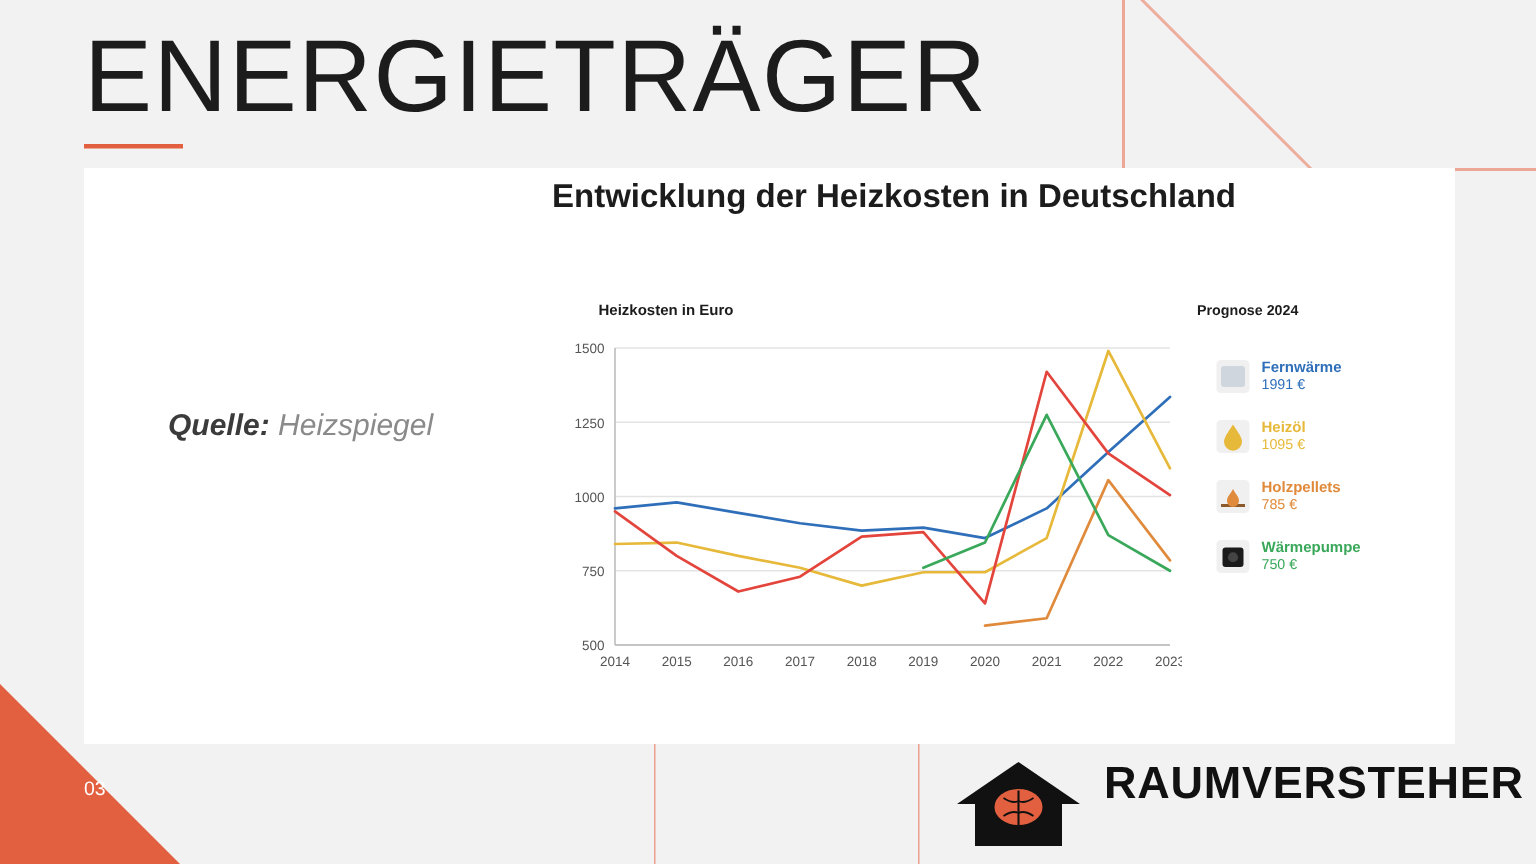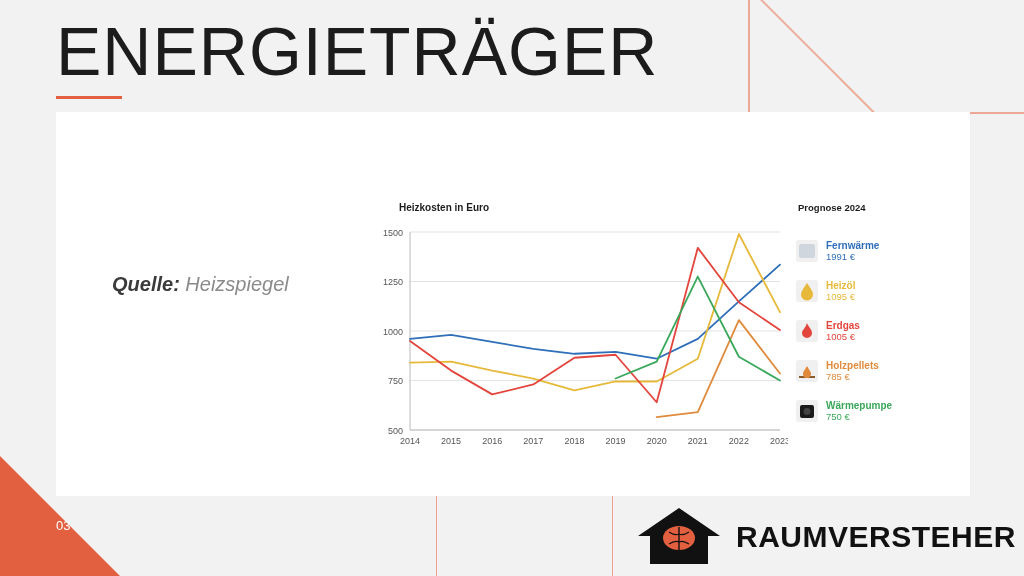--- a/index.html
+++ b/index.html
@@ -47,58 +47,59 @@
   }
   .prognose{
     position:absolute;left:430px;top:84px;font-size:9.5px;font-weight:bold;color:#1c1c1c;
   }
   .plot{
     position:absolute;left:0;top:108px;width:420px;height:232px;
   }
   .plot svg{display:block;}
   
   .legend{position:absolute;left:428px;top:122px;width:170px;}
-  .legend-item{display:flex;align-items:flex-start;margin-bottom:10px;height:30px;}
+  .legend-item{display:flex;align-items:flex-start;margin-bottom:10px;height:30px;margin-left:15px;}
   .legend-ico{
     width:22px;height:22px;border-radius:3px;margin-right:8px;flex:0 0 auto;
     display:flex;align-items:center;justify-content:center;font-size:13px;line-height:1;
     background:#f0f0f0;
   }
   .legend-txt{line-height:1.15;}
   .legend-name{font-size:10px;font-weight:bold;}
   .legend-val{font-size:9.5px;}
   .fsep{position:absolute;width:1px;height:80px;background:#e8694a;opacity:.6;top:496px;}
   .corner-tri{
     position:absolute;left:0;top:456px;width:0;height:0;
     border-left:0 solid transparent;
     border-bottom:120px solid #e2603f;
     border-right:120px solid transparent;
   }
   .pagenum{position:absolute;left:56px;top:518px;color:#ffffff;font-size:13px;}
-  .brand{position:absolute;left:636px;top:506px;display:flex;align-items:center;}
+  .brand{position:absolute;left:636px;top:506px;display:flex;}
   .brand-name{font-size:30px;font-weight:bold;letter-spacing:.5px;color:#111;margin-left:14px;}
 </style>
 </head>
 <body>
 
 <div class="deco-line" style="left:748px;top:0;width:2px;height:112px;"></div>
 <div class="deco-diag" style="left:760px;top:0;transform:rotate(-45deg);width:2px;height:170px;"></div>
 <div class="deco-line" style="left:880px;top:112px;width:144px;height:2px;"></div>
 
 <div class="title">ENERGIETRÄGER</div>
 <div class="title-rule"></div>
 
 <div class="card"></div>
 
 <div class="source">
   <b>Quelle:</b>
   <span>Heizspiegel</span>
 </div>
 
 <div class="chart-wrap">
+  <div class="chart-title">Entwicklung der Heizkosten in Deutschland</div>
   <div class="axis-label">Heizkosten in Euro</div>
   <div class="prognose">Prognose 2024</div>
 
   <div class="plot">
     <svg id="plot-svg" width="420" height="232" viewBox="0 0 420 232">
         <line x1="42" y1="204" x2="412" y2="204" stroke="#e3e3e3" stroke-width="1"></line>
         <text x="35" y="207.5" text-anchor="end" font-size="9" fill="#555" font-family="&quot;Liberation Sans&quot;, sans-serif">500</text>
         <line x1="42" y1="154.5" x2="412" y2="154.5" stroke="#e3e3e3" stroke-width="1"></line>
         <text x="35" y="158" text-anchor="end" font-size="9" fill="#555" font-family="&quot;Liberation Sans&quot;, sans-serif">750</text>
         <line x1="42" y1="105" x2="412" y2="105" stroke="#e3e3e3" stroke-width="1"></line>
@@ -146,31 +147,20 @@
           </svg>
         </div>
         <div class="legend-txt">
           <div class="legend-name" style="color: rgb(231, 185, 58);">Heizöl</div>
           <div class="legend-val" style="color: rgb(231, 185, 58);">1095 €</div>
         </div>
       </div>
       <div class="legend-item">
         <div class="legend-ico">
           <svg width="22" height="22" viewBox="0 0 22 22">
-            <path d="M11 3 C13 8 16 9 16 13 A5 5 0 0 1 6 13 C6 10 9 9 11 3 Z" fill="#e3453c"></path>
-          </svg>
-        </div>
-        <div class="legend-txt">
-          <div class="legend-name" style="color: rgb(227, 69, 60);">Erdgas</div>
-          <div class="legend-val" style="color: rgb(227, 69, 60);">1005 €</div>
-        </div>
-      </div>
-      <div class="legend-item">
-        <div class="legend-ico">
-          <svg width="22" height="22" viewBox="0 0 22 22">
             <path d="M3 17 L19 17" stroke="#8a5a2a" stroke-width="2"></path>
             <path d="M11 6 C13 10 15 11 15 14 A4 4 0 0 1 7 14 C7 11 9 10 11 6 Z" fill="#e08a3c"></path>
           </svg>
         </div>
         <div class="legend-txt">
           <div class="legend-name" style="color: rgb(224, 138, 60);">Holzpellets</div>
           <div class="legend-val" style="color: rgb(224, 138, 60);">785 €</div>
         </div>
       </div>
       <div class="legend-item">

